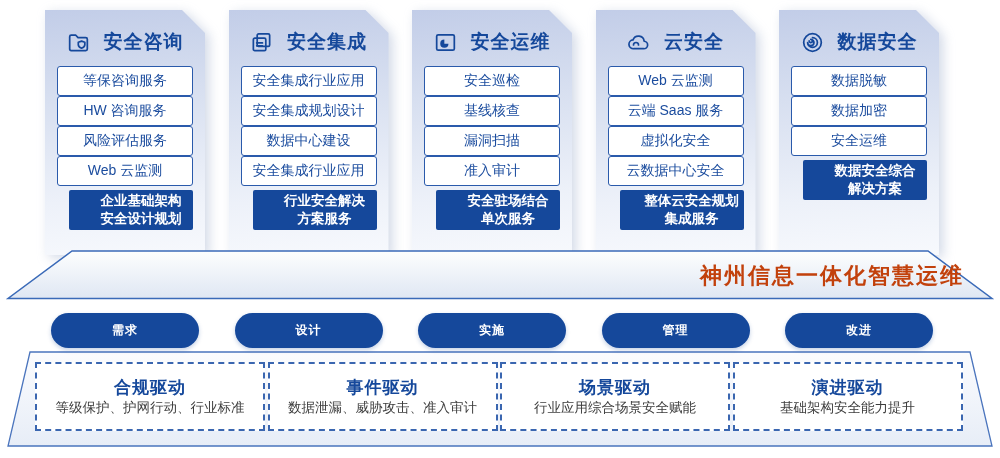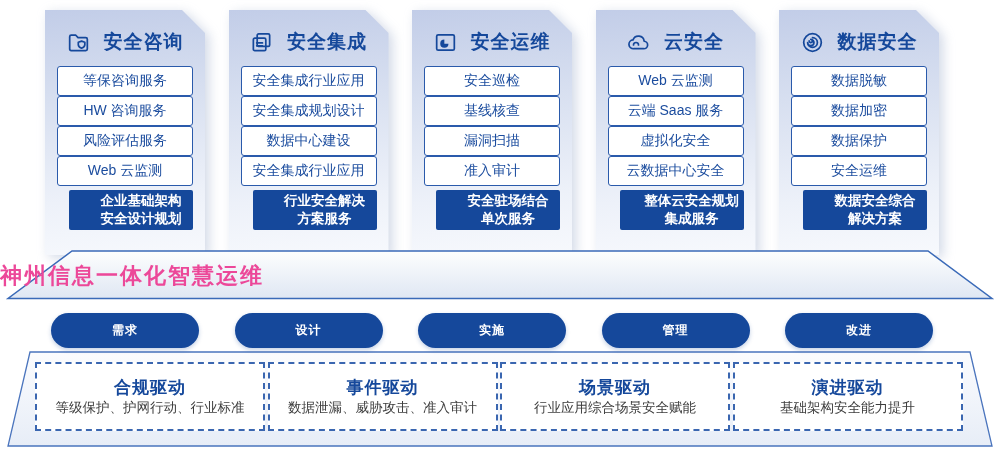--- a/index.html
+++ b/index.html
@@ -20,22 +20,22 @@
   .item{margin:0 12px 0 12px;height:30px;box-sizing:border-box;
         background:#ffffff;border:1.5px solid #2A5AAB;border-radius:3px;
         display:flex;align-items:center;justify-content:center;
         font-size:14px;color:#1B4C9E;}
   .hl{margin:4px 12px 0 24px;height:40px;background:#15489B;border-radius:2px;
       display:flex;flex-direction:column;align-items:center;justify-content:center;
       color:#fff;font-weight:bold;font-size:13.5px;line-height:1.35;padding-left:20px;}
 
   
   .banner-svg{position:absolute;left:0;top:250px;z-index:5;}
-  .banner-title{position:absolute;left:0;top:261px;width:964px;text-align:left;
-                z-index:6;font-size:22px;font-weight:bold;color:#ec4899;letter-spacing:2px;}
+  .banner-title{position:absolute;left:0;top:261px;width:964px;text-align:right;
+                z-index:6;font-size:22px;font-weight:bold;color:#c2410c;letter-spacing:2px;}
 
   
   .pill{position:absolute;top:313px;width:148px;height:35px;border-radius:17.5px;
         background:#15489B;color:#fff;font-size:12px;font-weight:bold;letter-spacing:1px;
         display:flex;align-items:center;justify-content:center;z-index:6;
         box-shadow:0 2px 4px rgba(21,72,155,.25);}
 
   
   .platform-svg{position:absolute;left:0;top:350px;z-index:1;}
   .driver{position:absolute;top:362px;width:230px;height:69px;box-sizing:border-box;
@@ -155,21 +155,20 @@
           <svg width="23" height="23" viewBox="0 0 24 24">
             <circle class="st" cx="12" cy="12" r="9.2"></circle>
             <path class="st" d="M12 6.9 a5.1 5.1 0 1 1-5.1 5.1 a3.3 3.3 0 1 0 3.3-3.3 a1.7 1.7 0 1 1-1.7 1.7"></path>
           </svg>
         </span>
         <span class="card-title">数据安全</span>
       </div>
       <div class="items">
         <div class="item">数据脱敏</div>
         <div class="item">数据加密</div>
-        <div class="item">数据保护</div>
         <div class="item">安全运维</div>
       </div>
       <div class="hl">
         <span>数据安全综合</span>
         <span>解决方案</span>
       </div>
     </div>
   </div>
 
   <svg class="banner-svg" width="1000" height="50">

